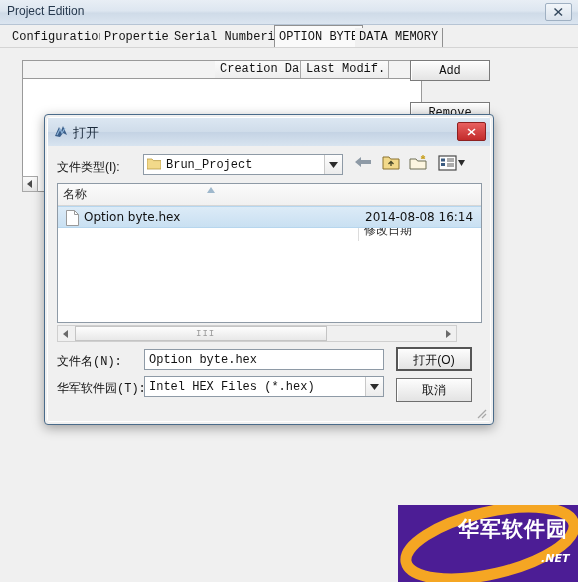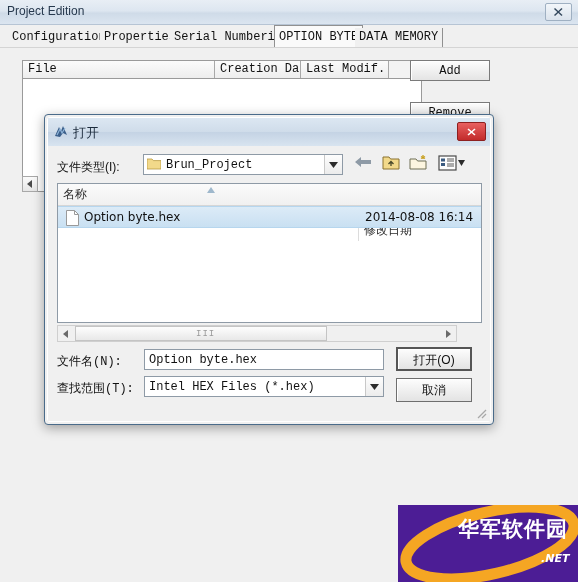--- a/index.html
+++ b/index.html
@@ -518,21 +518,20 @@
     <div class="tab" style="left:170px;">Serial Numbering</div>
     <div class="tab selected" style="left:274px;">OPTION BYTE</div>
     <div class="tab" style="left:355px;">DATA MEMORY</div>
   </div>
   <div id="tab-underline"></div>
 
   <div id="app-page">
 
     <div id="filelist">
       <div id="filelist-header">
-        <div class="fl-col" style="left:0px;width:192px;">File</div>
         <div class="fl-col" style="left:192px;width:86px;">Creation Date</div>
         <div class="fl-col" style="left:278px;width:88px;">Last Modif..</div>
       </div>
     </div>
 
     <div id="fl-scroll-left">
       <svg width="7" height="8" viewBox="0 0 7 8">
         <polygon points="5,0 5,8 0,4" fill="#4a4a4a"></polygon>
       </svg>
     </div>
@@ -646,21 +645,21 @@
             <polygon points="1,0 1,8 6,4" fill="#6a6a6a"></polygon>
           </svg>
         </div>
       </div>
 
       <div class="dlg-field-label" style="top:207px;">文件名(N):</div>
       <div id="filename-input">
         <div id="filename-value">Option byte.hex</div>
       </div>
 
-      <div class="dlg-field-label" style="top:234px;">查找范围(T):</div>
+      <div class="dlg-field-label" style="top:234px;">华军软件园(T):</div>
       <div id="filetype-combo">
         <div id="filetype-value">Intel HEX Files (*.hex)</div>
         <div id="filetype-arrow">
           <svg width="9" height="6" viewBox="0 0 9 6">
             <polygon points="0,0 9,0 4.5,6" fill="#2b2b2b"></polygon>
           </svg>
         </div>
       </div>
 
       <div class="dlg-btn" id="dlg-btn-open">打开(O)</div>

